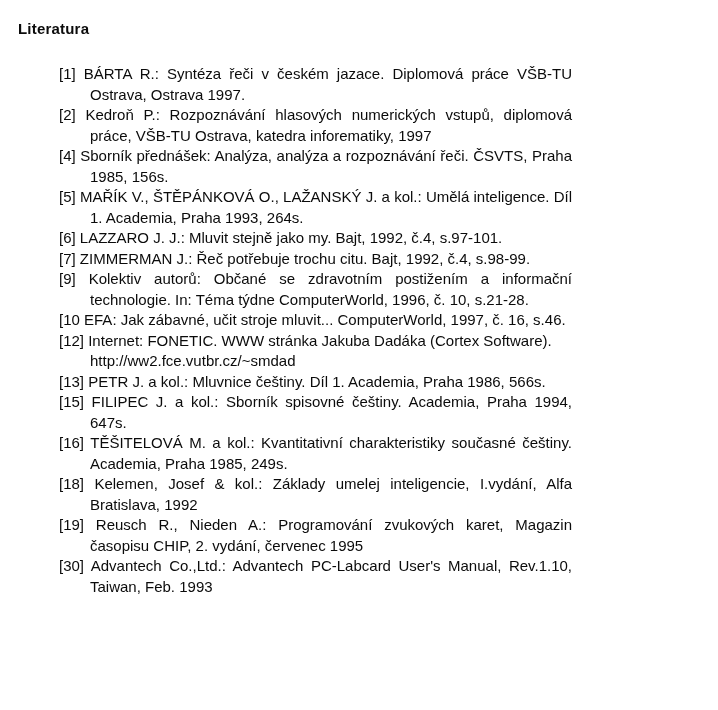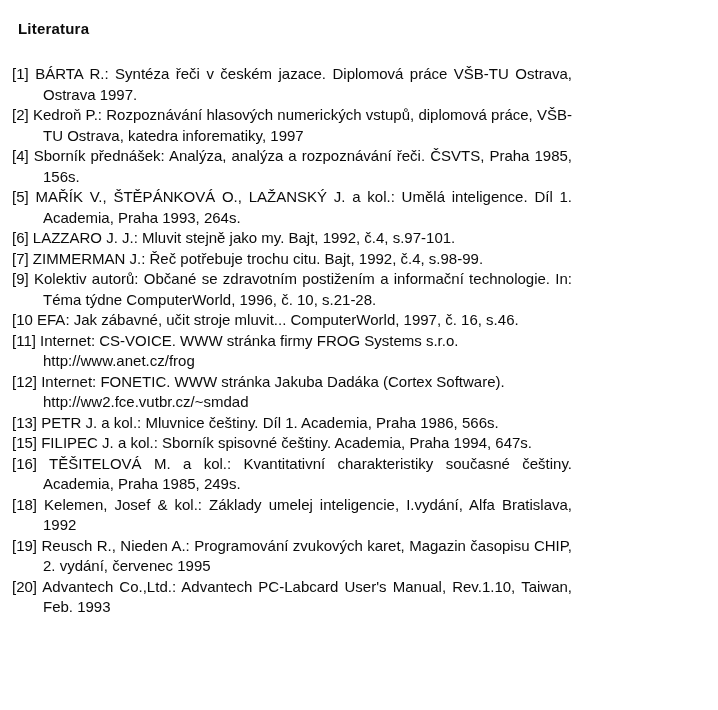--- a/index.html
+++ b/index.html
@@ -24,20 +24,21 @@
     }
     .title {
       font-size: 15px;
       font-weight: bold;
       margin: 0 0 27px 6px;
       letter-spacing: 0.2px;
     }
     .refs {
       font-size: 15px;
       line-height: 20.5px;
+      margin-left: 47px;
     }
     .entry {
       padding-left: 31px;
       text-indent: -31px;
       text-align: justify;
     }
     .entry .num {
       white-space: nowrap;
     }
     .entry .url {
@@ -63,31 +64,30 @@
 
   <div class="entry"><span class="num">[6]</span> <span class="txt">LAZZARO J. J.: Mluvit stejně jako my. Bajt, 1992, č.4, s.97-101.</span></div>
 
   <div class="entry"><span class="num">[7]</span> <span class="txt">ZIMMERMAN J.: Řeč potřebuje trochu citu. Bajt, 1992, č.4, s.98-99.</span></div>
 
 
   <div class="entry"><span class="num">[9]</span> <span class="txt">Kolektiv autorů: Občané se zdravotním postižením a informační technologie. In: Téma týdne ComputerWorld, 1996, č. 10, s.21-28.</span></div>
 
   <div class="entry"><span class="num">[10</span> <span class="txt">EFA: Jak zábavné, učit stroje mluvit... ComputerWorld, 1997, č. 16, s.46.</span></div>
 
-  <div class="entry"><span class="num">[11]</span> <span class="txt">Internet: CS-VOICE. WWW stránka firmy FROG Systems s.r.o.</span><span class="url">http://www.anet.cz/frog</span></div>
 
   <div class="entry"><span class="num">[12]</span> <span class="txt">Internet: FONETIC. WWW stránka Jakuba Dadáka (Cortex Software).</span><span class="url">http://ww2.fce.vutbr.cz/~smdad</span></div>
 
   <div class="entry"><span class="num">[13]</span> <span class="txt">PETR J. a kol.: Mluvnice češtiny. Díl 1. Academia, Praha 1986, 566s.</span></div>
 
 
   <div class="entry"><span class="num">[15]</span> <span class="txt">FILIPEC J. a kol.: Sborník spisovné češtiny. Academia, Praha 1994, 647s.</span></div>
 
   <div class="entry"><span class="num">[16]</span> <span class="txt">TĚŠITELOVÁ M. a kol.: Kvantitativní charakteristiky současné češtiny. Academia, Praha 1985, 249s.</span></div>
 
 
   <div class="entry"><span class="num">[18]</span> <span class="txt">Kelemen, Josef &amp; kol.: Základy umelej inteligencie, I.vydání, Alfa Bratislava, 1992</span></div>
 
   <div class="entry"><span class="num">[19]</span> <span class="txt">Reusch R., Nieden A.: Programování zvukových karet, Magazin časopisu CHIP, 2. vydání, červenec 1995</span></div>
 
-  <div class="entry"><span class="num">[20]</span> <span class="txt">Advantech Co.,Ltd.: Advantech PC-Labcard User's Manual, Rev.1.10, Taiwan, Feb. 1993</span></div>
+  <div class="entry"><span class="num">[30]</span> <span class="txt">Advantech Co.,Ltd.: Advantech PC-Labcard User's Manual, Rev.1.10, Taiwan, Feb. 1993</span></div>
 </div>
 </div>
 
 </body></html>

